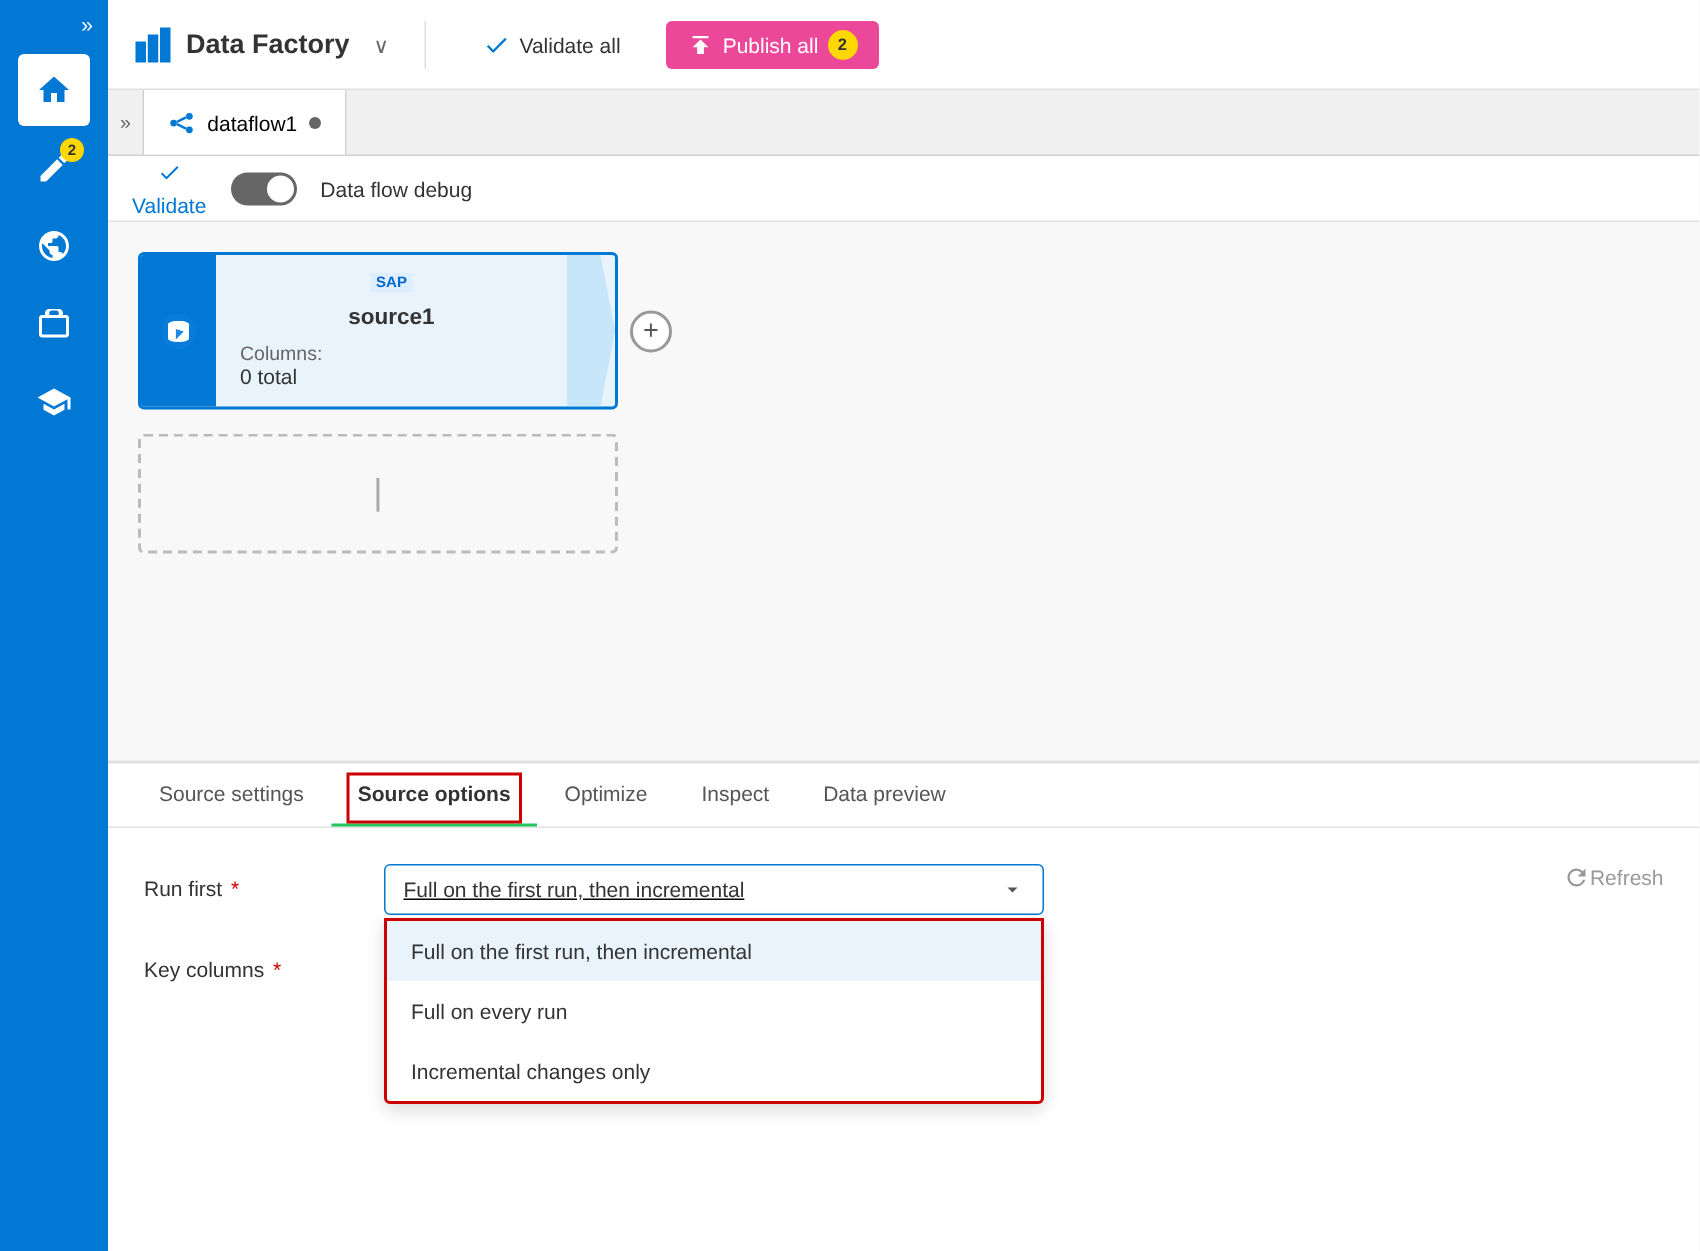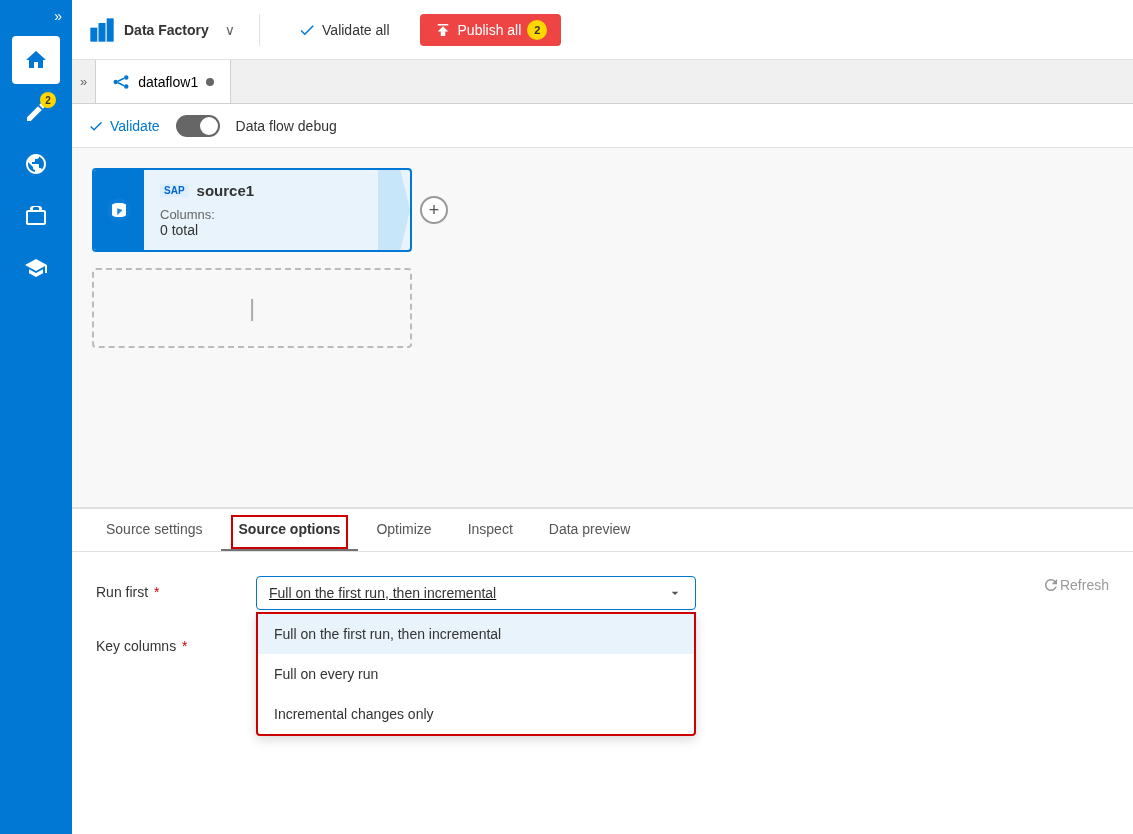--- a/index.html
+++ b/index.html
@@ -77,21 +77,21 @@
       border-bottom: 1px solid #e0e0e0;
       display: flex;
       align-items: center;
       padding: 0 16px;
       gap: 16px;
     }
     .topbar-brand {
       display: flex;
       align-items: center;
       gap: 8px;
-      font-size: 14px;
+      font-size: 18px;
       font-weight: 600;
       color: #333;
     }
     .topbar-brand svg {
       width: 28px;
       height: 28px;
     }
     .topbar-chevron {
       color: #666;
       font-size: 14px;
@@ -109,21 +109,21 @@
       gap: 6px;
       padding: 6px 14px;
       border: none;
       background: transparent;
       cursor: pointer;
       font-size: 14px;
       color: #333;
       border-radius: 4px;
     }
     .topbar-btn.primary {
-      background: #ef4444;
+      background: #ec4899;
       color: white;
       border-radius: 4px;
     }
     .topbar-badge {
       background: #ffd700;
       color: #333;
       border-radius: 50%;
       width: 20px;
       height: 20px;
       font-size: 11px;
@@ -181,20 +181,21 @@
     }
     .toolbar-btn {
       display: flex;
       align-items: center;
       gap: 6px;
       font-size: 14px;
       cursor: pointer;
       color: #0078d4;
       background: none;
       border: none;
+      flex-direction: column;
     }
     .toggle {
       width: 44px;
       height: 22px;
       background: #666;
       border-radius: 11px;
       position: relative;
       cursor: pointer;
     }
     .toggle-knob {
@@ -243,20 +244,21 @@
     .source-node-left svg { width: 28px; height: 28px; }
     .source-node-body {
       flex: 1;
       padding: 12px 16px;
     }
     .source-node-title-row {
       display: flex;
       align-items: center;
       gap: 8px;
       margin-bottom: 8px;
+      flex-direction: column;
     }
     .source-node-sap {
       font-size: 10px;
       font-weight: bold;
       color: #0066cc;
       background: #ddeeff;
       padding: 1px 4px;
       border-radius: 2px;
     }
     .source-node-name {
@@ -333,21 +335,21 @@
       padding: 12px 18px;
       font-size: 14px;
       cursor: pointer;
       color: #555;
       border-bottom: 2px solid transparent;
       position: relative;
     }
     .panel-tab.active {
       color: #333;
       font-weight: 700;
-      border-bottom: 2px solid #737373;
+      border-bottom: 2px solid #22c55e;
       text-align: center;
     }
     .panel-tab.active::before {
       content: '';
       position: absolute;
       top: 6px;
       left: 10px;
       right: 10px;
       bottom: 0;
       border: 2px solid #c00;

